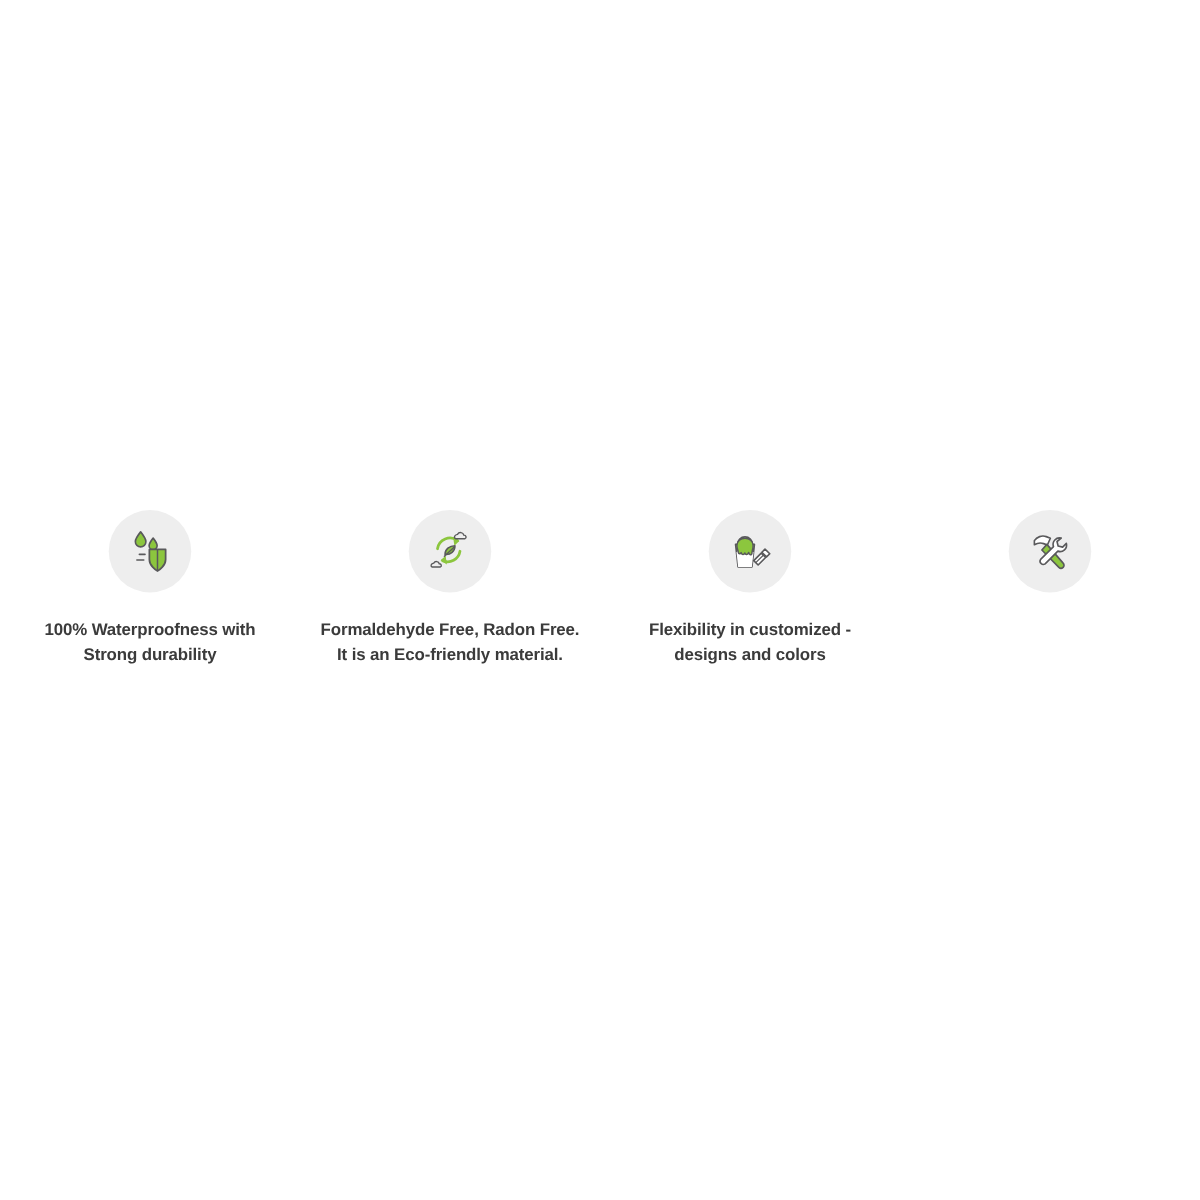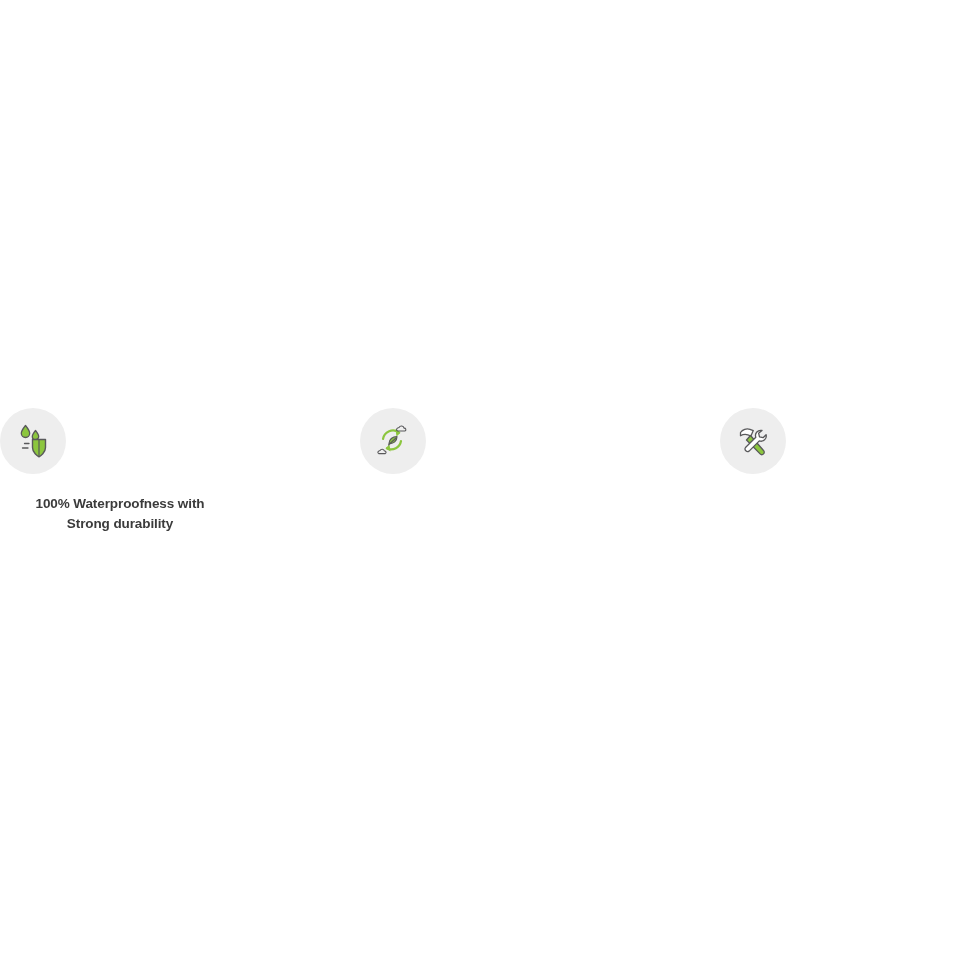--- a/index.html
+++ b/index.html
@@ -25,20 +25,21 @@
     width: 960px;
     display: flex;
     flex-direction: row;
     align-items: flex-start;
     justify-content: space-between;
   }
   .feature {
     width: 240px;
     display: flex;
     flex-direction: column;
+    align-items: center;
   }
   .icon-circle {
     width: 66px;
     height: 66px;
     border-radius: 50%;
     background: #eeeeee;
     display: flex;
     align-items: center;
     justify-content: center;
   }
@@ -89,22 +90,43 @@
           <path d="M32 24 A10 10 0 0 1 18 31.5" fill="none" stroke="#8cc63e" stroke-width="2.2" stroke-linecap="round"></path>
           <path d="M21.5 34.5 L16.5 31.2 L20.5 27.5 Z" fill="#8cc63e"></path>
 
           <path d="M20 26.5 c0 -4 3.5 -7 8 -7 c0 4.5 -3.5 7.5 -8 7z" fill="#8cc63e" stroke="#59595b" stroke-width="1.2" stroke-linejoin="round"></path>
           <path d="M19.5 28 L27 21" fill="none" stroke="#59595b" stroke-width="1.1" stroke-linecap="round"></path>
 
           <path d="M30 10.5 c1.2 -2.2 4.6 -1.8 5 0.6 c1.8 -0.2 2.6 2.1 1 2.9 l-7.5 0 c-1.6 -0.6 -1.3 -3.0 1.5 -3.5z" fill="none" stroke="#59595b" stroke-width="1.1" stroke-linejoin="round"></path>
           <path d="M11 33.5 c1.0 -1.9 4.0 -1.6 4.4 0.5 c1.6 -0.2 2.3 1.9 0.9 2.6 l-6.6 0 c-1.4 -0.6 -1.1 -2.6 1.3 -3.1z" fill="none" stroke="#59595b" stroke-width="1.1" stroke-linejoin="round"></path>
         </svg>
       </div>
+      <div class="feature-caption">Formaldehyde Free, Radon Free.
+It is an Eco-friendly material.</div>
     </div>
 
+    <div class="feature">
+      <div class="icon-circle">
+        <svg width="48" height="48" viewBox="0 0 48 48" aria-hidden="true">
+
+          <path d="M12.5 18.5 L27.5 18.5 L25.5 36.5 L14.5 36.5 Z" fill="#ffffff" stroke="#59595b" stroke-width="1.4" stroke-linejoin="round"></path>
+          <path d="M13.2 24.5 L26.8 24.5 L25.5 36.5 L14.5 36.5 Z" fill="#ffffff" stroke="none"></path>
+
+          <path d="M14 18.5 A6 6 0 0 1 26 18.5" fill="none" stroke="#59595b" stroke-width="1.3"></path>
+
+          <path d="M20 13.5 c3.5 0 6.5 2.5 6.5 6 c0 3 -1 4.5 -1 6.5 c-0.8 1.8 -2.2 0.4 -2.6 -1 c-0.6 1.9 -2.4 2.2 -3 0.4 c-0.7 1.7 -2.6 1.5 -3 -0.3 c-0.6 1.4 -2.0 1.3 -2.3 -0.4 c-0.4 -2.1 -1.1 -3.3 -1.1 -5.2 c0 -3.5 3 -6 6.5 -6z" fill="#8cc63e" stroke="#59595b" stroke-width="1.2" stroke-linejoin="round"></path>
+
+          <path d="M27.0 31.5 L33.0 25.5 L36.5 29.0 L30.5 35.0 Z" fill="#ffffff" stroke="#59595b" stroke-width="1.3" stroke-linejoin="round"></path>
+          <path d="M28.6 33.1 L34.9 26.9" fill="none" stroke="#59595b" stroke-width="1.0"></path>
+          <path d="M33.5 24.8 L37.2 28.5 L39.8 26.0 L36.0 22.3 Z" fill="#ffffff" stroke="#59595b" stroke-width="1.3" stroke-linejoin="round"></path>
+        </svg>
+      </div>
+      <div class="feature-caption">Flexibility in customized -
+designs and colors</div>
+    </div>
 
     <div class="feature">
       <div class="icon-circle">
         <svg width="48" height="48" viewBox="0 0 48 48" aria-hidden="true">
 
           <path d="M11.5 15.5 c2 -3 6 -4.5 9.5 -3.2 l3.3 1.3 l-2.4 5.4 l-3.0 -1.1 c-2.3 -0.8 -4.8 -0.6 -7.4 0.9 z" fill="#ffffff" stroke="#59595b" stroke-width="1.3" stroke-linejoin="round"></path>
 
           <path d="M21.5 18.5 L34.5 33.5 a2.4 2.4 0 0 1 -3.4 3.4 L17.5 23.0 Z" fill="#8cc63e" stroke="#59595b" stroke-width="1.3" stroke-linejoin="round"></path>
 
           <path d="M33.0 13.5 a5.2 5.2 0 0 0 -6.2 6.8 L16.5 30.5 a2.6 2.6 0 0 0 3.6 3.6 L30.3 23.9 a5.2 5.2 0 0 0 6.8 -6.2 l-3.0 3.0 l-3.6 -0.9 l-0.9 -3.6 z" fill="#ffffff" stroke="#59595b" stroke-width="1.3" stroke-linejoin="round"></path>

